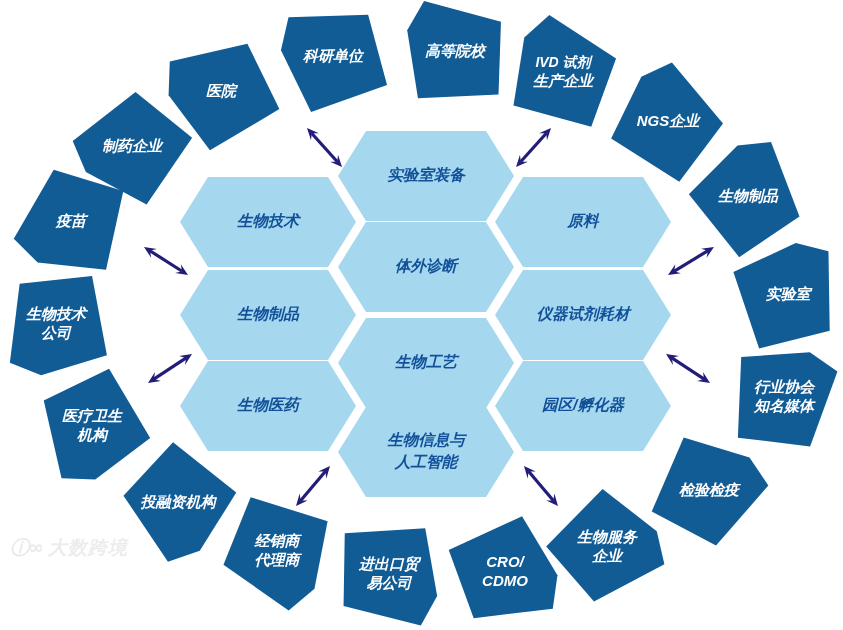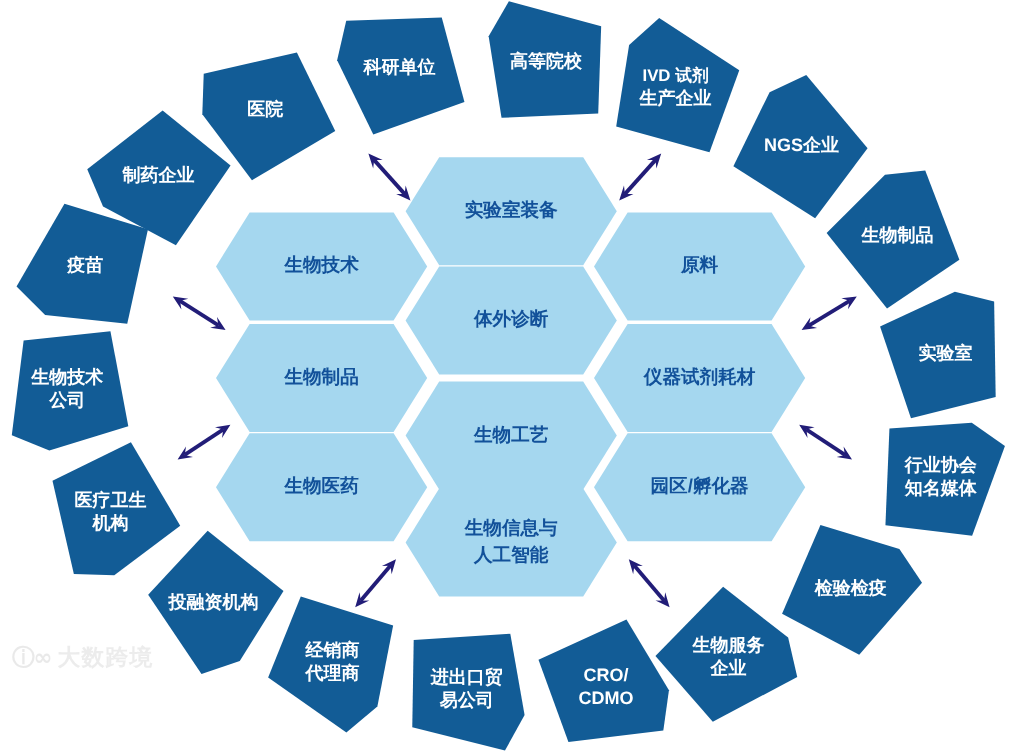--- a/index.html
+++ b/index.html
@@ -4,21 +4,21 @@
 <title>生物产业生态图</title>
 <style>
   html,body{margin:0;padding:0;}
   body{
     width:843px;height:630px;
     background:#ffffff;
     font-family:"Liberation Sans","DejaVu Sans",sans-serif;
     overflow:hidden;
     position:relative;
   }
-  #diagram-root{position:relative;width:843px;height:567px;}
+  #diagram-root{position:relative;width:843px;height:567px;font-style:italic;}
   svg#eco-svg{display:block;width:843px;height:630px;}
 
   .outer-shape{fill:#125C96;}
   .inner-shape{fill:#A5D7EF;}
   .outer-label{
     fill:#ffffff;
     font-family:"Liberation Sans","DejaVu Sans",sans-serif;
     font-weight:bold;
     font-size:15px;
     text-anchor:middle;

